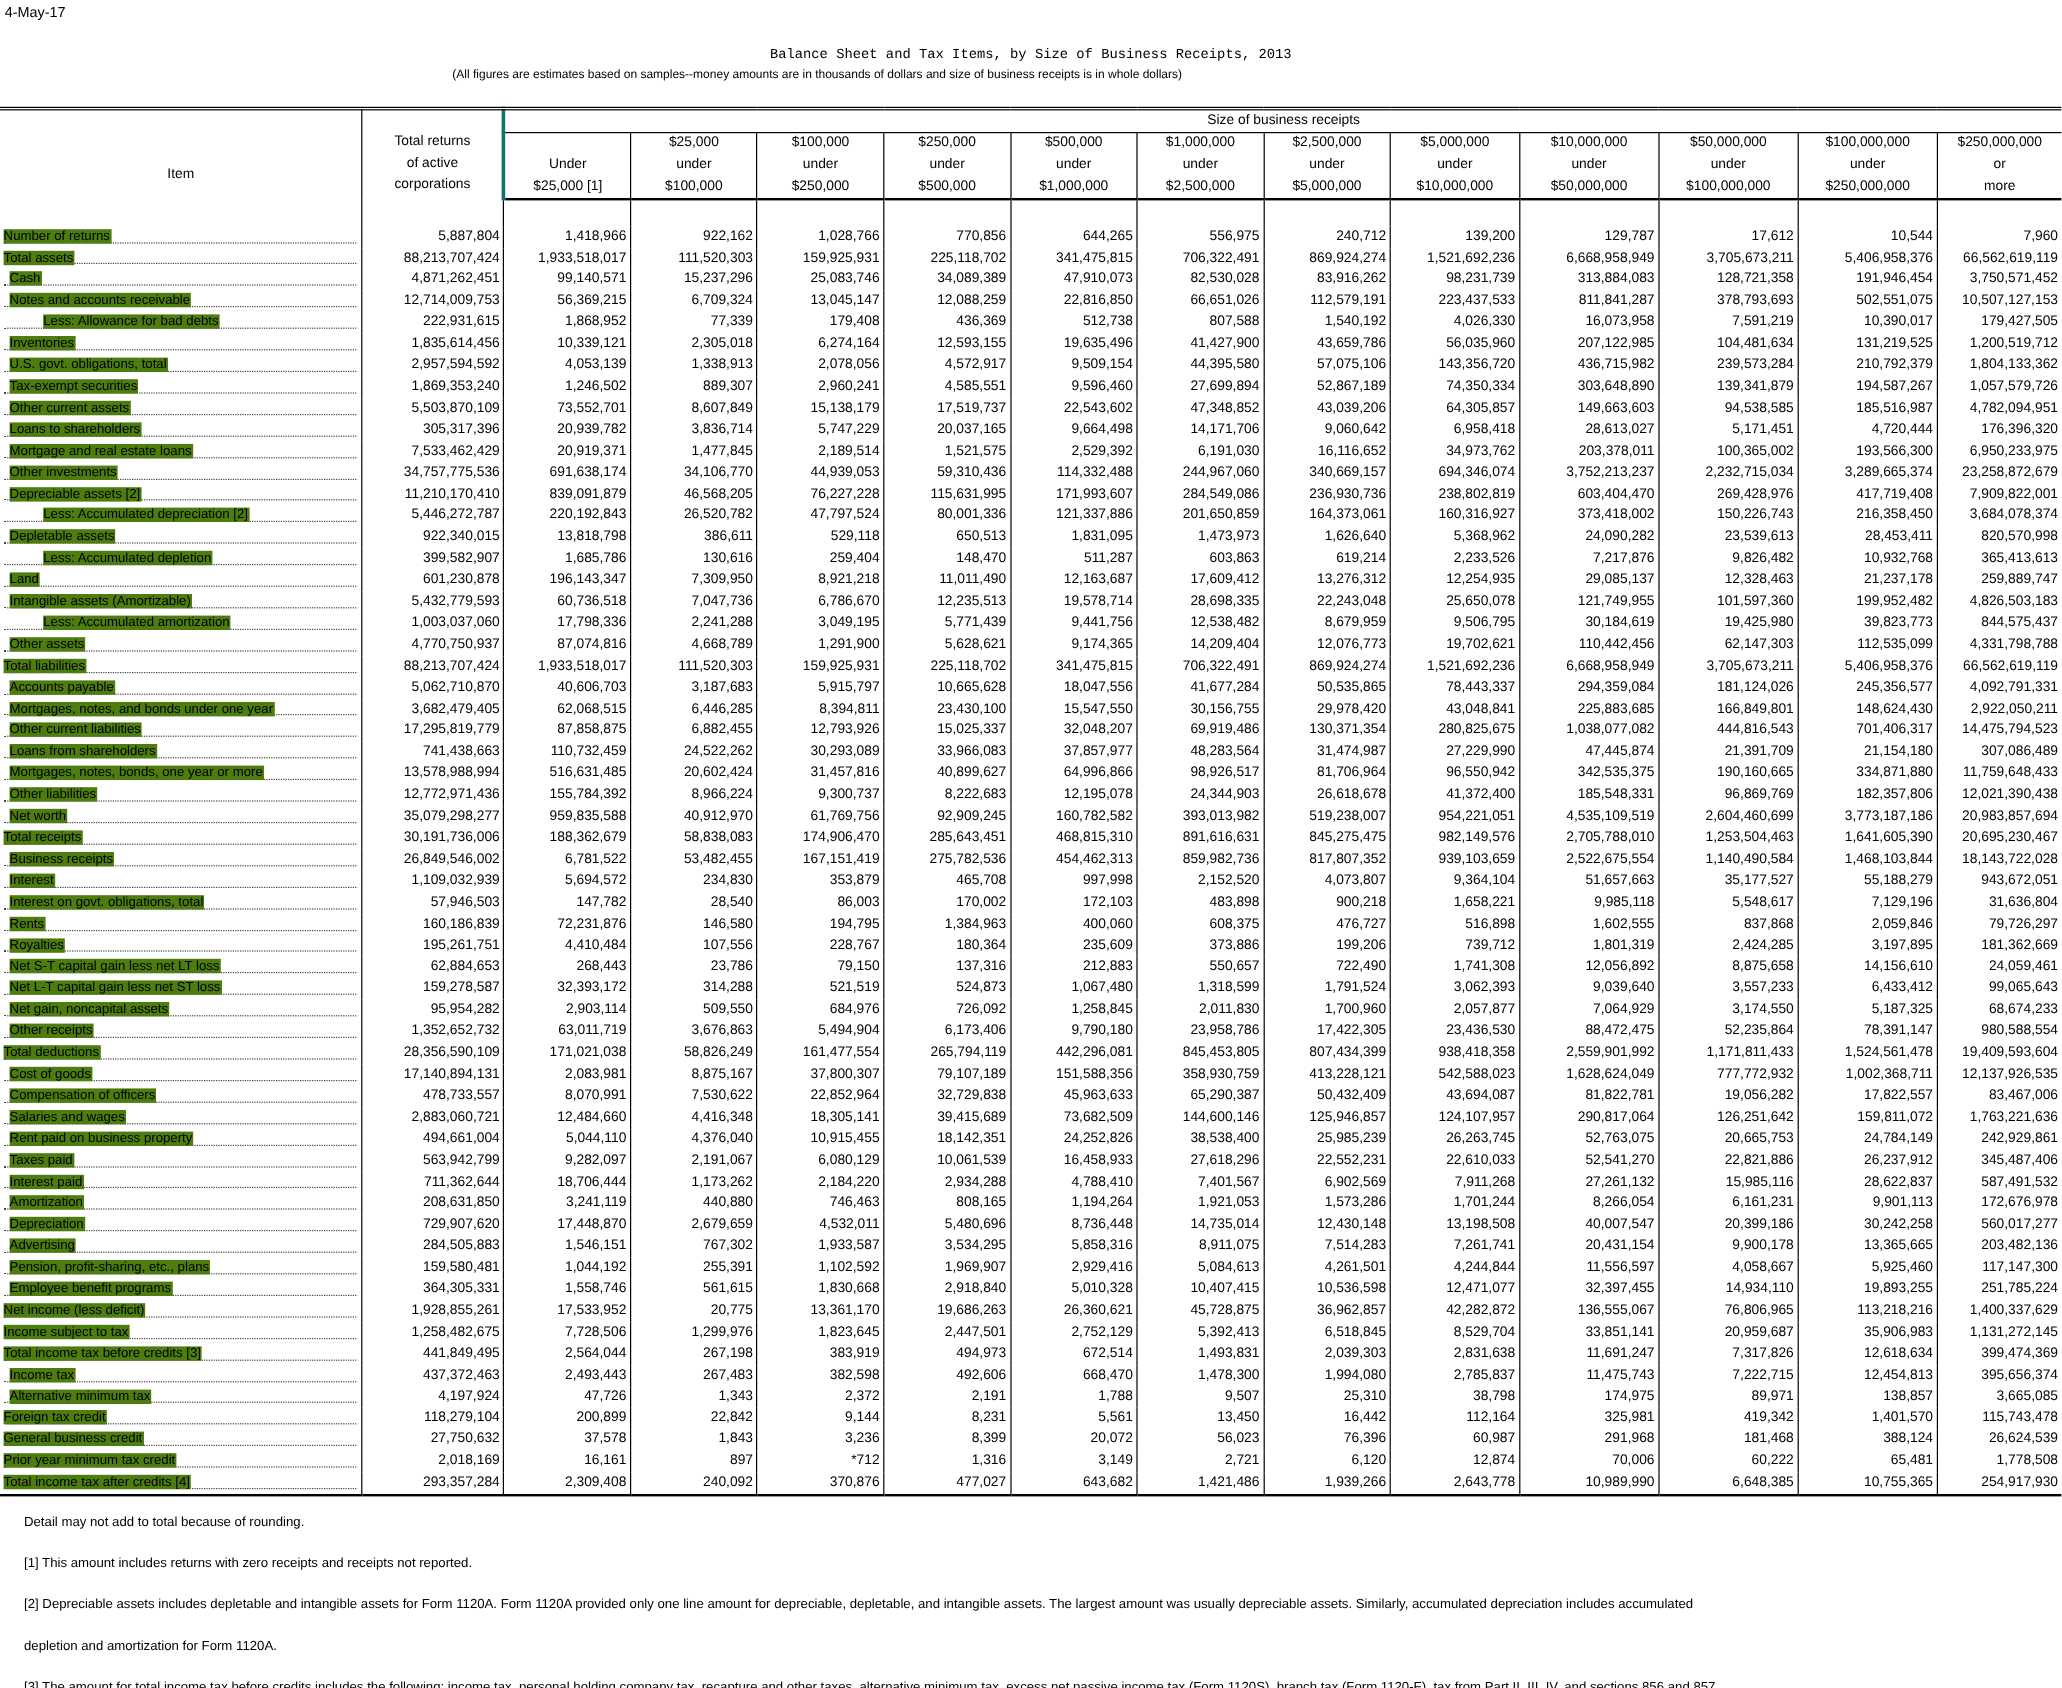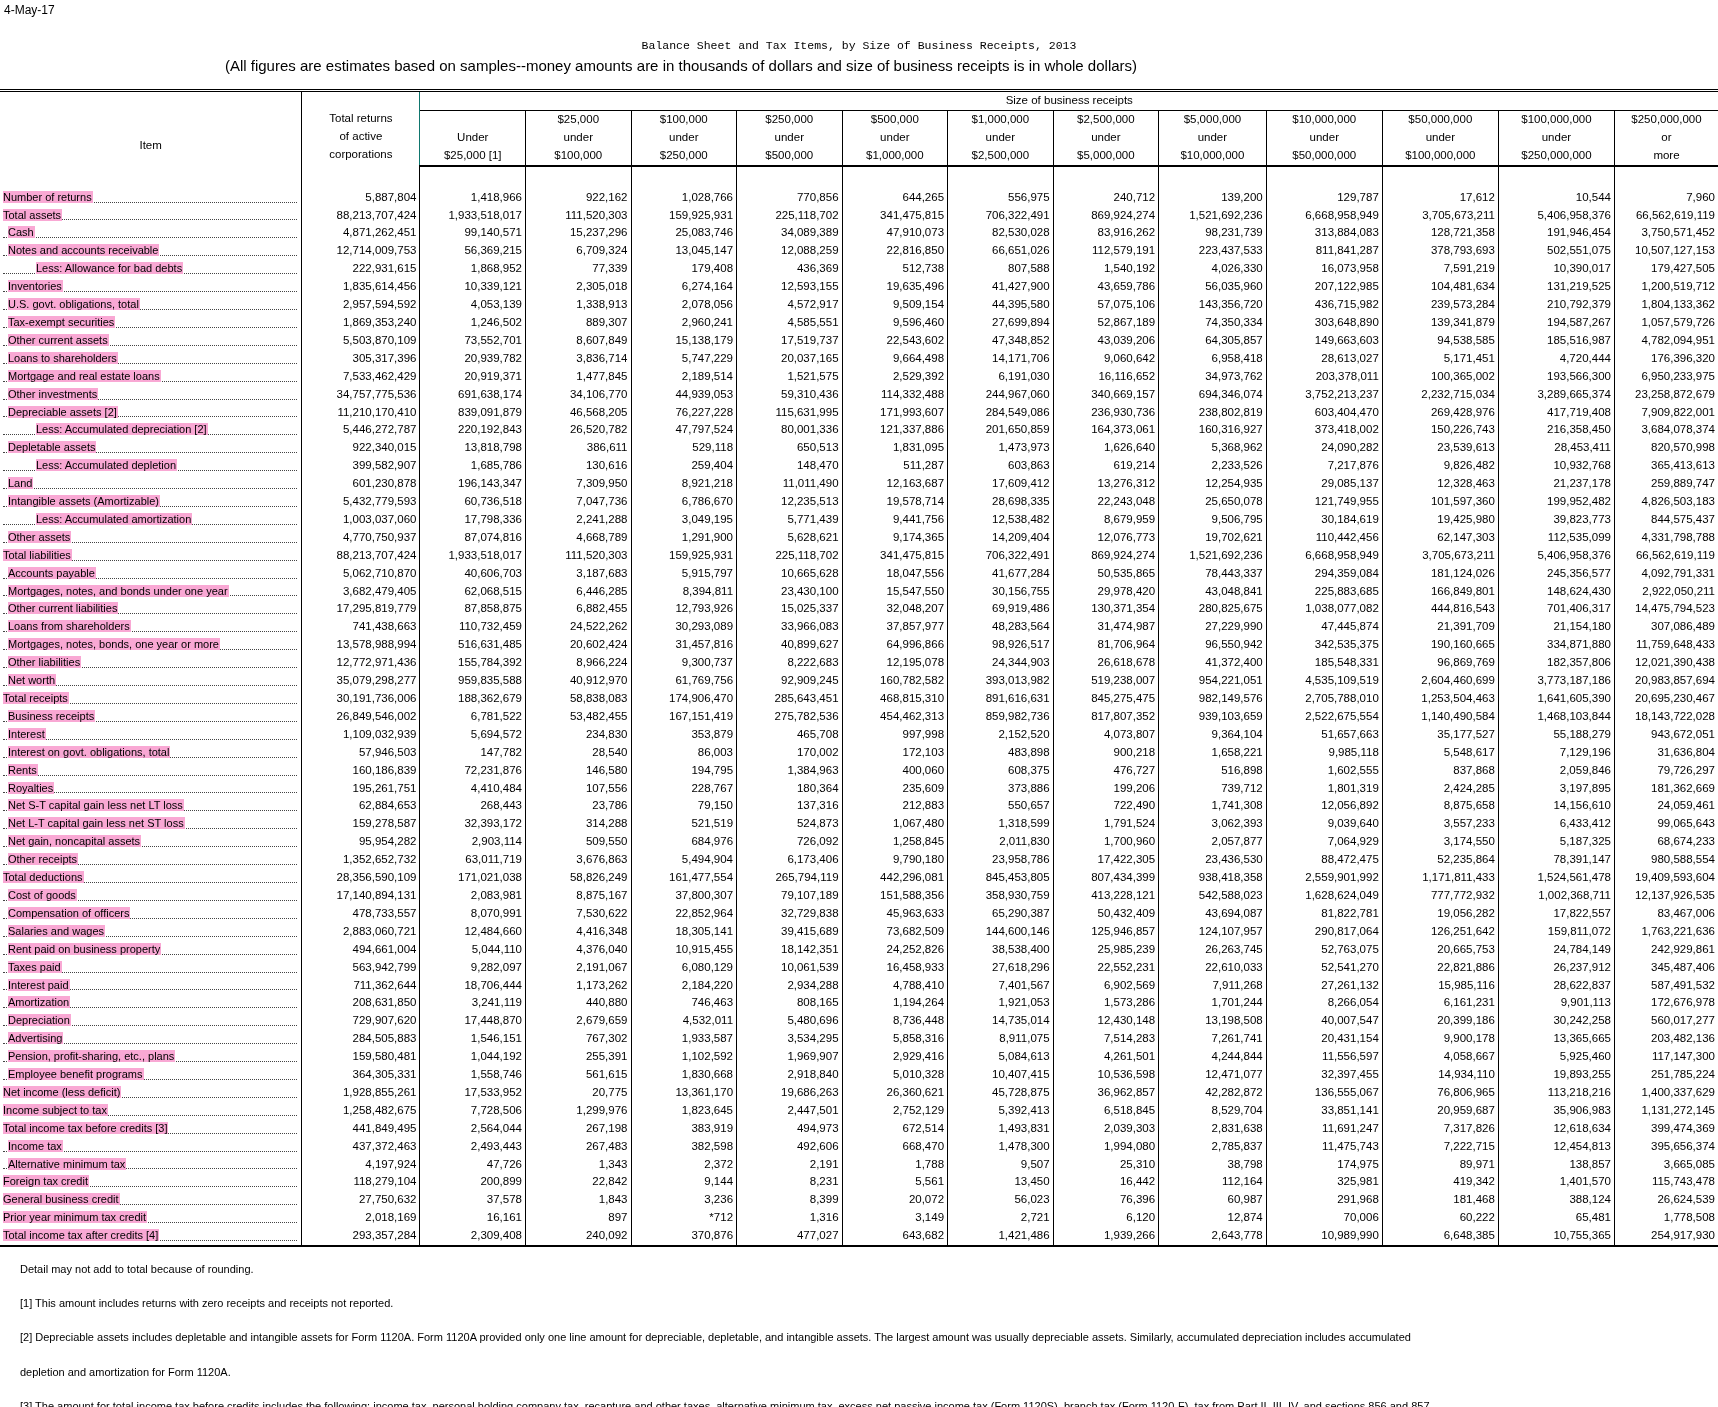--- a/index.html
+++ b/index.html
@@ -3,38 +3,38 @@
 <meta charset="utf-8">
 <style>
   html, body { margin: 0; padding: 0; background: #ffffff; }
   body {
     width: 1718px; height: 1407px; position: relative; overflow: hidden;
     font-family: "Liberation Sans", "DejaVu Sans", sans-serif;
     color: #000; font-size: 11px;
   }
   .date { position: absolute; left: 4px; top: 3px; font-size: 12px; }
   .title { position: absolute; left: 0; width: 1718px; top: 39px; text-align: center; font-size: 11.5px; font-family: Liberation Mono, monospace; }
-  .subtitle { position: absolute; left: 0; width: 1362px; top: 57px; text-align: center; font-size: 15px; }
+  .subtitle { position: absolute; left: 0; width: 1362px; top: 57px; text-align: center; font-size: 10px; }
   table.sheet {
     position: absolute; left: 0; top: 89px; width: 1718px;
     border-collapse: collapse; table-layout: fixed;
     border-top: 3px double #000;
   }
   table.sheet td, table.sheet th {
     padding: 0 3px; height: 17.9px; line-height: 17.9px;
     white-space: nowrap; overflow: hidden; font-weight: normal;
   }
   th.hdr { text-align: center; vertical-align: middle; line-height: 18px; font-size: 11.5px; }
   th.col-item { border-right: 1px solid #000; }
   th.sizehead { border-bottom: 1px solid #000; height: 18px; }
   th.sub { border-left: 1px solid #000; line-height: 18.3px; padding-top: 3px; padding-bottom: 2px; vertical-align: bottom; }
   th.sub.first { border-left: none; }
   tr.hdr-last th { border-bottom: 2px solid #000; }
   td.item { text-align: left; border-right: 1px solid #000; position: relative; font-size: 11px; }
-  td.item .lbl { background: #f9a8d4; position: relative; z-index: 1; padding-right: 1px; }
+  td.item .lbl { background: #4d7c0f; position: relative; z-index: 1; padding-right: 1px; }
   td.item .dots {
     position: absolute; left: 3px; right: 4px; bottom: 4px;
     border-bottom: 1px dotted #444; z-index: 0;
   }
   td.item.ind1 .lbl { margin-left: 5px; }
   td.item.ind2 .lbl { margin-left: 33px; }
   td.num { text-align: right; border-right: 1px solid #000; font-size: 11.5px; }
   td.num.last { border-right: none; }
   tr.spacer td { height: 22px; }
   tr.lastrow td { border-bottom: 2px solid #000; }
@@ -61,21 +61,21 @@
       <col style="width:100px">
       <col style="width:102px">
     <col style="width:110px">
       <col style="width:110px">
       <col style="width:110px">
       <col style="width:98px">
   </colgroup>
   <thead>
     <tr>
       <th class="hdr col-item" rowspan="2" style="vertical-align:middle;padding-top:34px;">Item</th>
-      <th class="hdr" rowspan="2" style="border-right:1px solid #0f766e;vertical-align:bottom;padding-bottom:2px;">
+      <th class="hdr" rowspan="2" style="border-right:3px solid #0f766e;vertical-align:bottom;padding-bottom:2px;">
         <div>Total returns</div>
         <div>of active</div>
         <div>corporations</div>
       </th>
       <th class="hdr sizehead" colspan="12">Size of business receipts</th>
     </tr>
     <tr class="hdr-last" id="size-header-row">
         <th class="hdr sub first">
           <div>&nbsp;</div>
           <div>Under</div>

